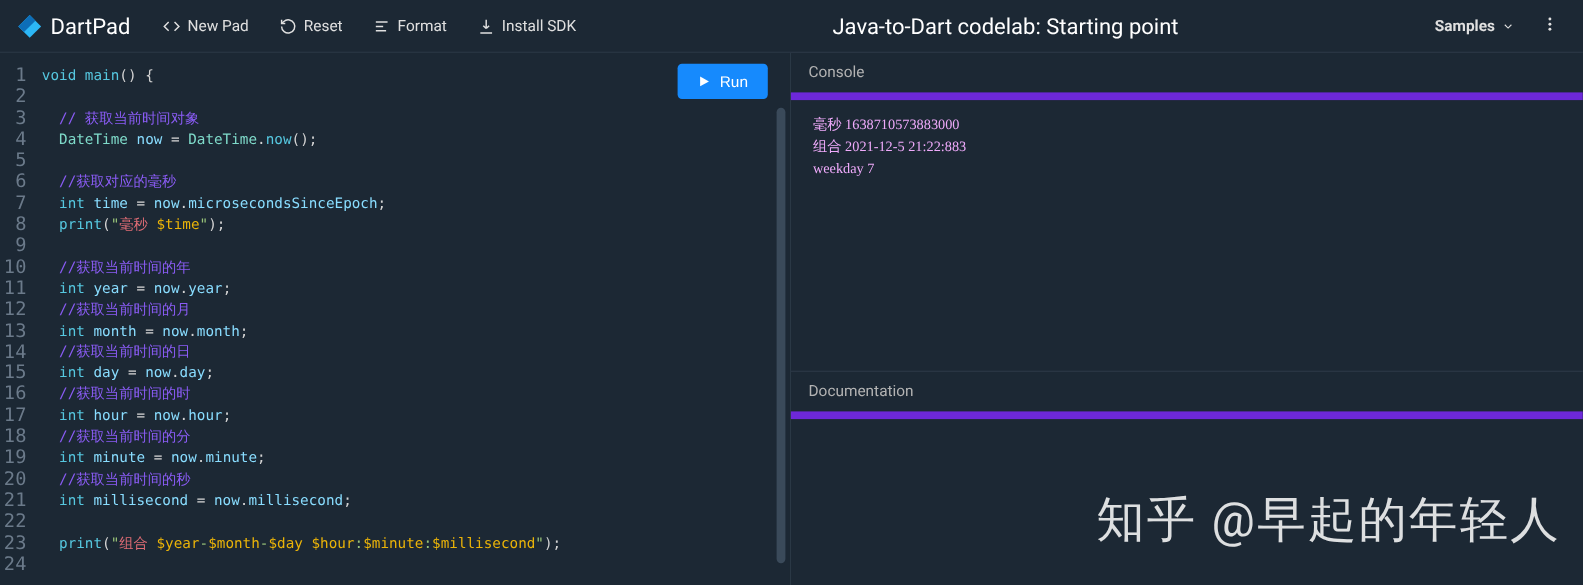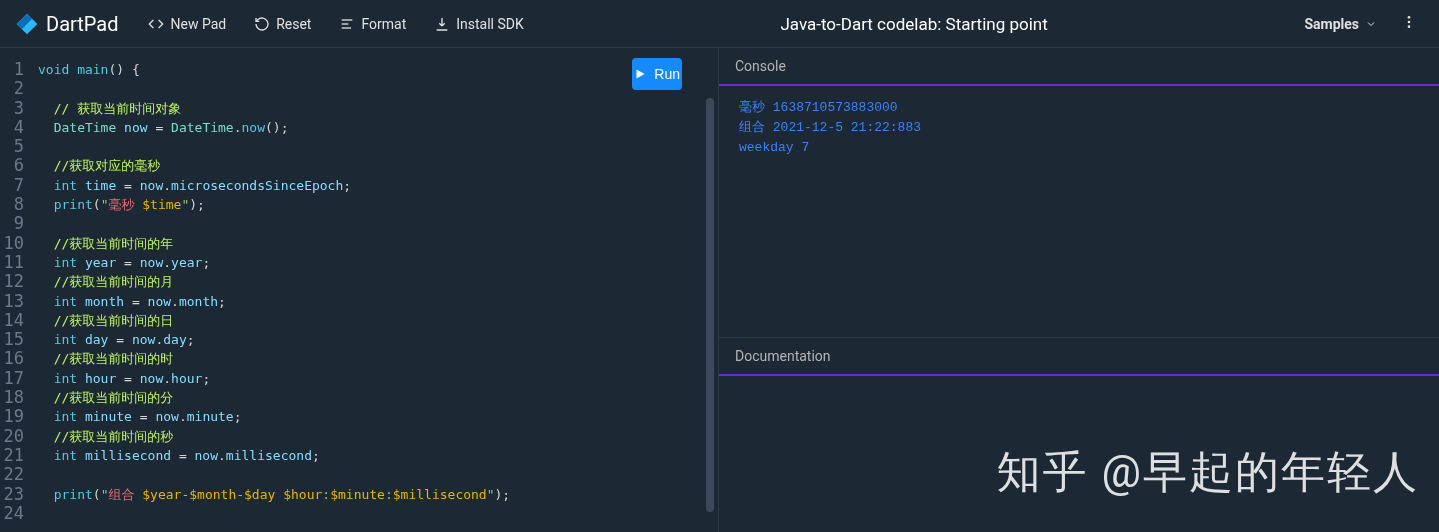--- a/index.html
+++ b/index.html
@@ -23,82 +23,82 @@
   gap: 8px;
 }
 .logo-wrap { display: flex; align-items: center; gap: 8px; margin-right: 12px; }
 .logo-icon { width: 22px; height: 24px; }
 .logo-text { font-size: 20px; color: #fff; font-weight: 400; }
 .toolbar-btn {
   display: flex; align-items: center; gap: 6px;
   padding: 6px 10px; color: #e0e0e0; font-size: 14px;
   cursor: pointer; border-radius: 4px;
 }
-.title-center { flex: 1; text-align: center; color: #fff; font-size: 17px; }
+.title-center { flex: 1; text-align: center; color: #fff; font-size: 20px; }
 .header-right { display: flex; align-items: center; gap: 8px; }
 .samples-btn { display: flex; align-items: center; gap: 6px; color: #e0e0e0; font-size: 14px; cursor: pointer; padding: 6px 10px; font-weight: bold; }
 .more-icon { cursor: pointer; padding: 6px; }
 
 .main { flex: 1; display: flex; overflow: hidden; }
 .editor-pane { width: 718px; position: relative; background: #1c2834; display: flex; }
 .gutter {
   width: 32px; padding-top: 12px; text-align: right;
   color: #6b7a8a; font-family: "Menlo", "Consolas", monospace;
   font-size: 17px; line-height: 19.3px; padding-right: 8px;
   user-select: none;
 }
 .code-area {
   flex: 1; padding-top: 12px; padding-left: 6px;
   font-family: "Menlo", "Consolas", monospace;
   font-size: 13px; line-height: 19.3px;
   white-space: pre; color: #d4d4d4;
   overflow: hidden;
 }
 .run-btn {
-  position: absolute; top: 10px; right: 36px;
+  position: absolute; top: 10px; right: 20px;
   background: #168afd; color: #fff; border: none;
-  padding: 8px 2px; border-radius: 4px;
+  padding: 8px 18px; border-radius: 4px;
   font-size: 14px; display: flex; align-items: center; gap: 8px;
   cursor: pointer;
 }
 .editor-scrollbar {
   position: absolute; right: 4px; top: 50px; bottom: 20px; width: 8px;
   background: #3a4a5a; border-radius: 4px;
 }
 
 .right-pane { flex: 1; display: flex; flex-direction: column; border-left: 1px solid #2d3a47; }
 .console-pane { flex: 1; display: flex; flex-direction: column; }
 .panel-header {
   padding: 10px 16px; color: #b3b3b3; font-size: 14px;
-  border-bottom: 2px solid #6d28d9;
+  border-bottom: 7px solid #6d28d9;
 }
 .console-output {
   padding: 12px 20px;
-  font-family: Liberation Mono, monospace;
-  font-size: 13px; line-height: 20px; color: #3b82f6;
+  font-family: Liberation Serif, serif;
+  font-size: 13px; line-height: 20px; color: #f0abfc;
   white-space: pre;
 }
 .doc-pane { height: 195px; border-top: 1px solid #2d3a47; }
 
 .watermark {
   position: absolute; right: 20px; bottom: 30px;
   font-size: 44px; color: rgba(255,255,255,0.85);
   font-weight: 400; letter-spacing: 2px;
   pointer-events: none;
 }
 
 
 .kw { color: #56c8e0; }       
 .fn { color: #56c8e0; }       
 .type { color: #7fdbca; }     
 .ident { color: #89ddff; }    
 .prop { color: #89ddff; }
 .str { color: #98c379; }
 .str-zh { color: #e06c75; }
-.cmt { color: #bef264; }
+.cmt { color: #8b5cf6; }
 .punc { color: #d4d4d4; }
 .var { color: #eab308; }
 </style>
 </head>
 <body>
 
 <div class="header">
   <div class="logo-wrap">
     <svg class="logo-icon" viewBox="0 0 24 24">
         <path fill="#2cb7f6" d="M4 4 L20 4 L20 20 L4 20 Z" transform="rotate(45 12 12)"></path>

